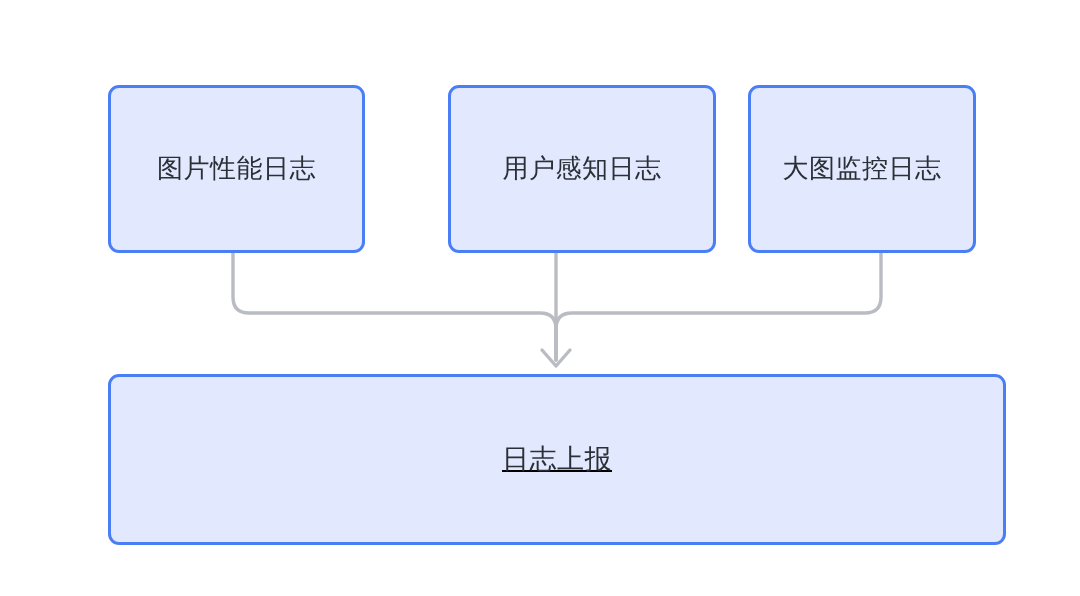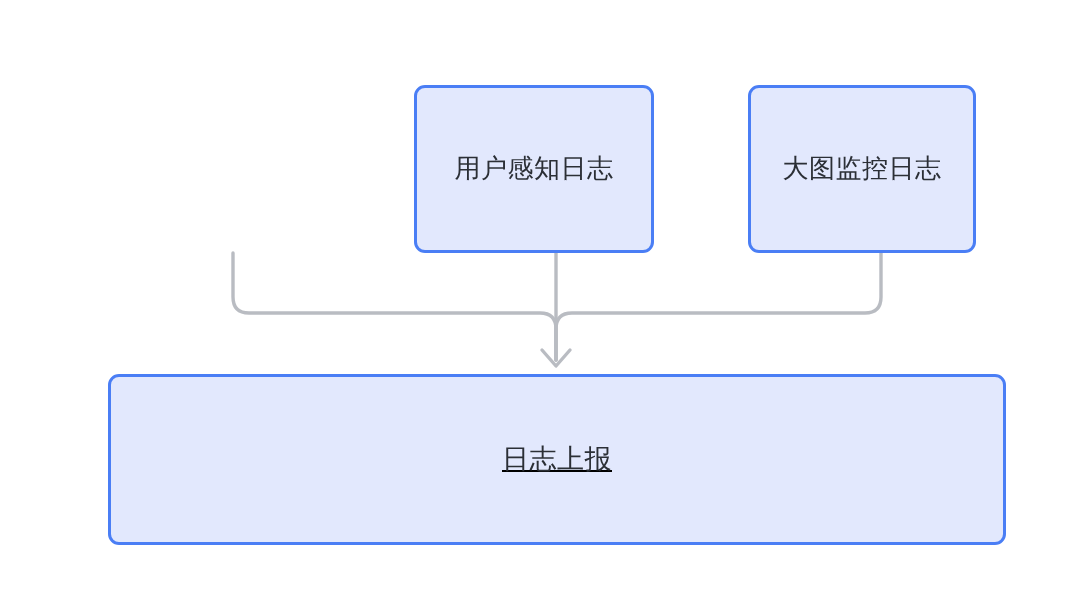--- a/index.html
+++ b/index.html
@@ -28,21 +28,21 @@
     justify-content: center;
   }
   .node-label {
     color: #2b2f36;
     font-size: 26px;
     line-height: 1.2;
     letter-spacing: 0.5px;
     white-space: nowrap;
   }
   #src-0 { left: 108px; top: 85px;  width: 257px; height: 168px; }
-  #src-1 { left: 414px; top: 85px;  width: 240px; height: 168px; text-align: center; }
+  #src-1 { left: 448px; top: 85px;  width: 268px; height: 168px; text-align: center; }
   #src-2 { left: 748px; top: 85px;  width: 228px; height: 168px; }
   #sink-0 { left: 108px; top: 374px; width: 898px; height: 171px; text-decoration: underline; }
   .node-label.big { font-size: 27px; }
   #edges {
     position: absolute;
     left: 0;
     top: 0;
     width: 1080px;
     height: 596px;
     pointer-events: none;
@@ -55,20 +55,23 @@
 
   <svg id="edges" viewBox="0 0 1080 596" width="1080" height="596" xmlns="http://www.w3.org/2000/svg">
     <g fill="none" stroke="#b9bcc2" stroke-width="3.4" stroke-linecap="round" stroke-linejoin="round">
       <path d="M 233 253 L 233 297 Q 233 313 249 313 L 540 313 Q 556 313 556 329 L 556 360"></path>
       <path d="M 556 253 L 556 360"></path>
       <path d="M 881 253 L 881 297 Q 881 313 865 313 L 572 313 Q 556 313 556 329 L 556 360"></path>
       <path d="M 542 350 L 556 366 L 570 350"></path>
     </g>
   </svg>
 
+  <div class="node" id="src-0">
+    <span class="node-label">图片性能日志</span>
+  </div>
 
   <div class="node" id="src-1">
     <span class="node-label">用户感知日志</span>
   </div>
 
   <div class="node" id="src-2">
     <span class="node-label">大图监控日志</span>
   </div>
 
   <div class="node" id="sink-0">

